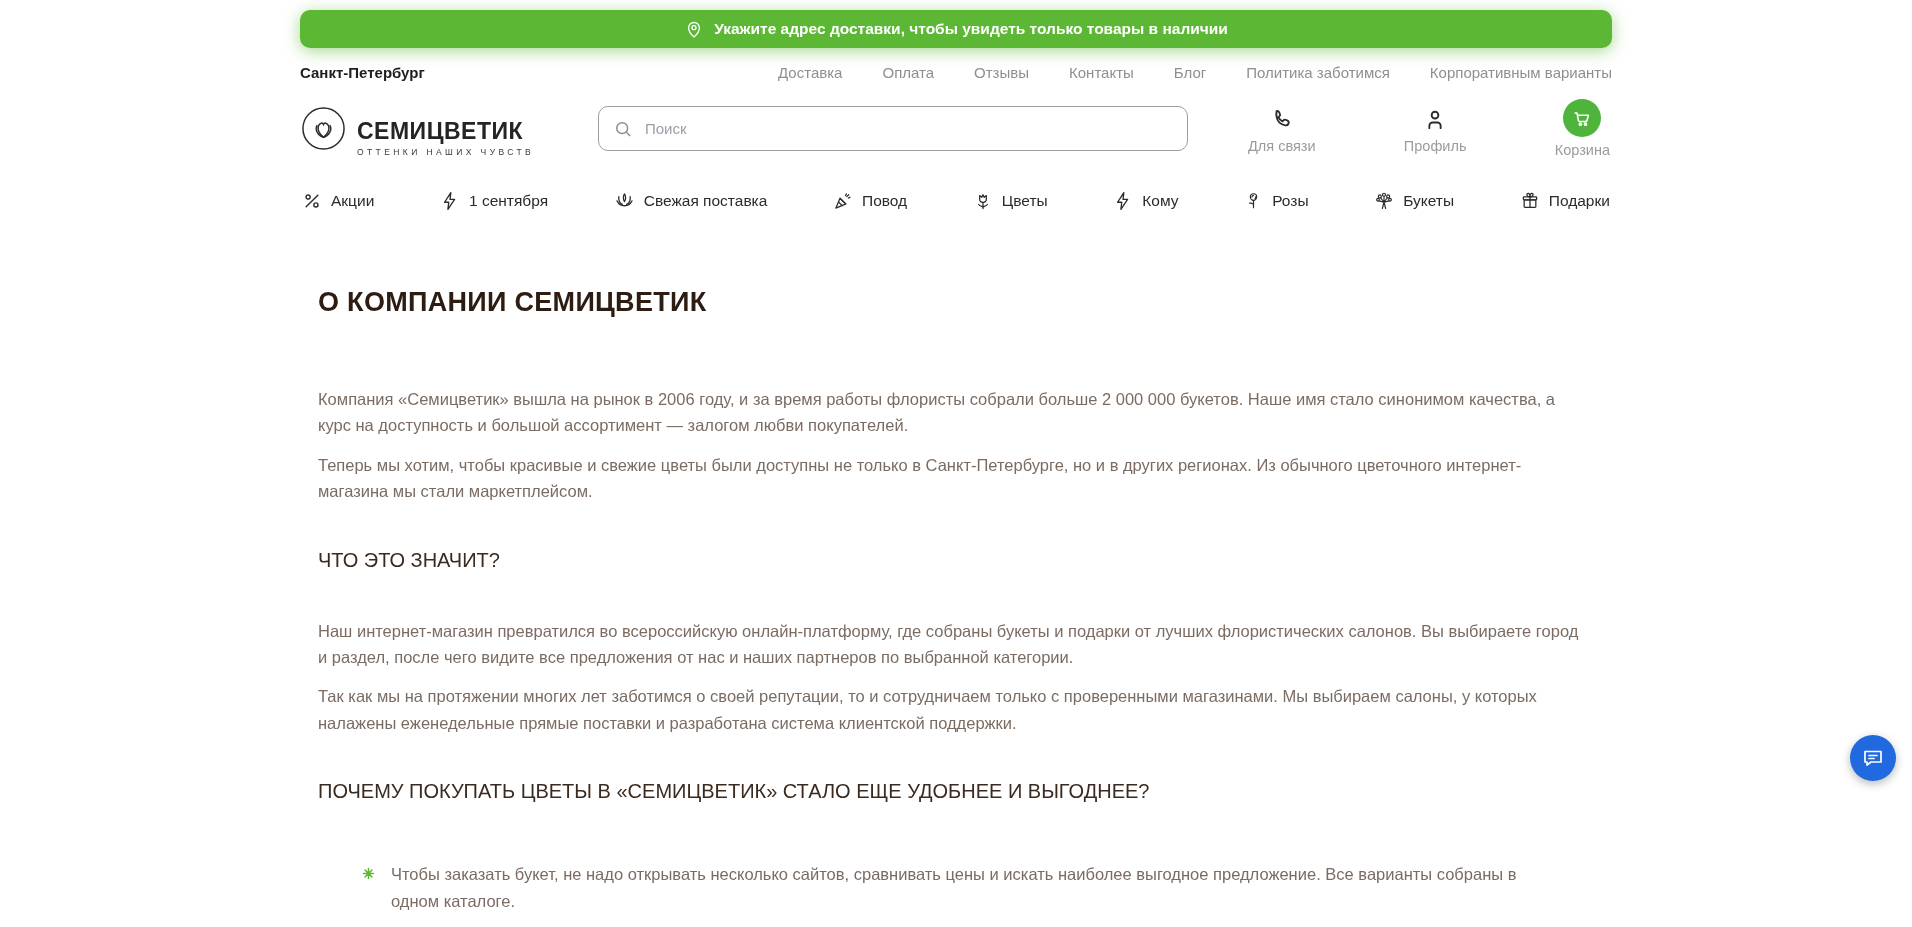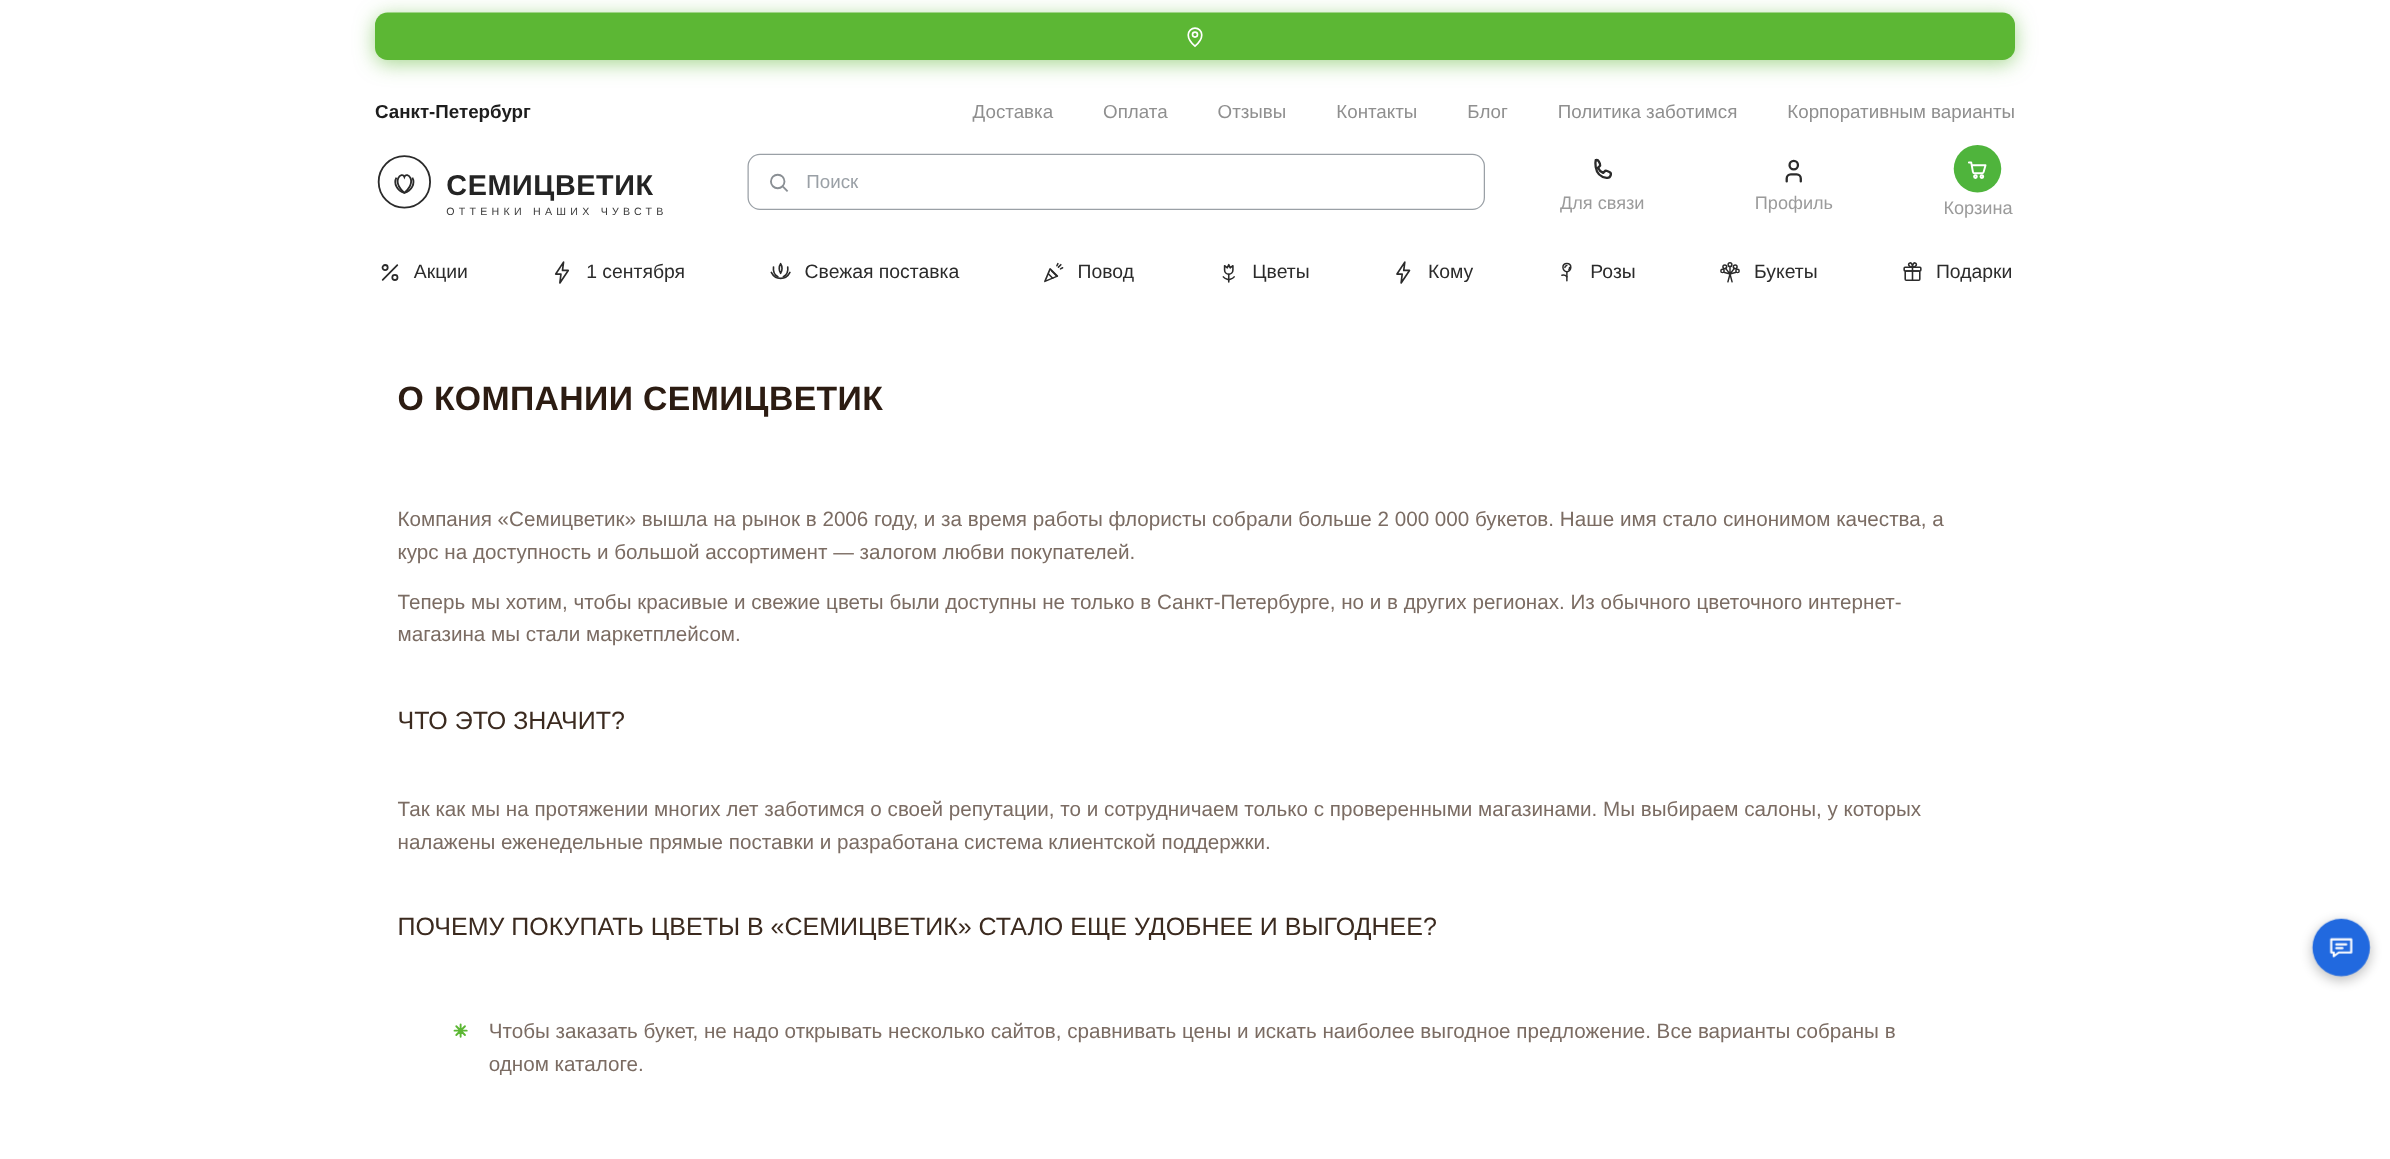--- a/index.html
+++ b/index.html
@@ -13,21 +13,21 @@
   
   .banner {
     margin-top:10px; height:38px; border-radius:10px;
     background:#5cb734;
     box-shadow:0 3px 16px rgba(92,183,52,.55);
     display:flex; align-items:center; justify-content:center; gap:10px;
     color:#fff; font-weight:bold; font-size:15.5px; cursor:pointer;
   }
 
   
-  .topbar { display:flex; justify-content:space-between; align-items:center; padding:33px 0 10px;text-align:right; }
+  .topbar { display:flex; justify-content:space-between; align-items:center; padding:16px 0 10px;text-align:right; }
   .city { font-weight:bold; font-size:15px; color:#1d1d1d; cursor:pointer; }
   .toplinks { display:flex; gap:40px; }
   .toplinks span { font-size:15px; color:#8f8f8f; cursor:pointer; }
 
   
   .masthead { display:flex; align-items:center; padding:8px 0 12px; }
   .logo { display:flex; align-items:center; gap:10px; width:250px; cursor:pointer; }
   .logo-title { font-weight:bold; font-size:23px; color:#242424; letter-spacing:.5px; line-height:1;margin-top:20px; }
   .logo-tagline { font-size:8.5px; letter-spacing:3.4px; color:#3a3a3a; margin-top:4px; white-space:nowrap; }
   .search {
@@ -68,20 +68,21 @@
 
 <div class="container">
 
   <div class="banner">
     <span style="display:flex;">
       <svg viewBox="0 0 24 24" width="20" height="20" fill="none" stroke="#fff" stroke-width="1.6">
         <path d="M12 21.5S5.5 15.8 5.5 10.7A6.5 6.5 0 0 1 18.5 10.7C18.5 15.8 12 21.5 12 21.5z"></path>
         <circle cx="12" cy="10.4" r="2.4"></circle>
       </svg>
     </span>
+    <span>Укажите адрес доставки, чтобы увидеть только товары в наличии</span>
   </div>
 
   <div class="topbar">
     <div class="city">Санкт-Петербург</div>
     <div class="toplinks">
       <span>Доставка</span>
       <span>Оплата</span>
       <span>Отзывы</span>
       <span>Контакты</span>
       <span>Блог</span>
@@ -246,20 +247,21 @@
   </div>
 
   <div class="content">
     <h1 class="page-title">О КОМПАНИИ СЕМИЦВЕТИК</h1>
 
     <p>Компания «Семицветик» вышла на рынок в 2006 году, и за время работы флористы собрали больше 2 000 000 букетов. Наше имя стало синонимом качества, а курс на доступность и большой ассортимент — залогом любви покупателей.</p>
     <p>Теперь мы хотим, чтобы красивые и свежие цветы были доступны не только в Санкт-Петербурге, но и в других регионах. Из обычного цветочного интернет-магазина мы стали маркетплейсом.</p>
 
     <h2 class="section-heading">ЧТО ЭТО ЗНАЧИТ?</h2>
 
+    <p>Наш интернет-магазин превратился во всероссийскую онлайн-платформу, где собраны букеты и подарки от лучших флористических салонов. Вы выбираете город и раздел, после чего видите все предложения от нас и наших партнеров по выбранной категории.</p>
     <p>Так как мы на протяжении многих лет заботимся о своей репутации, то и сотрудничаем только с проверенными магазинами. Мы выбираем салоны, у которых налажены еженедельные прямые поставки и разработана система клиентской поддержки.</p>
 
     <h2 class="section-heading">ПОЧЕМУ ПОКУПАТЬ ЦВЕТЫ В «СЕМИЦВЕТИК» СТАЛО ЕЩЕ УДОБНЕЕ И ВЫГОДНЕЕ?</h2>
 
     <div class="bullet-row">
       <span class="marker" style="display:flex;">
         <svg viewBox="0 0 24 24" width="13" height="13" fill="none" stroke="#5cb734" stroke-width="2.8" stroke-linecap="round">
           <path d="M12 3v18M3 12h18M5.6 5.6l12.8 12.8M18.4 5.6L5.6 18.4"></path>
         </svg>
       </span>

